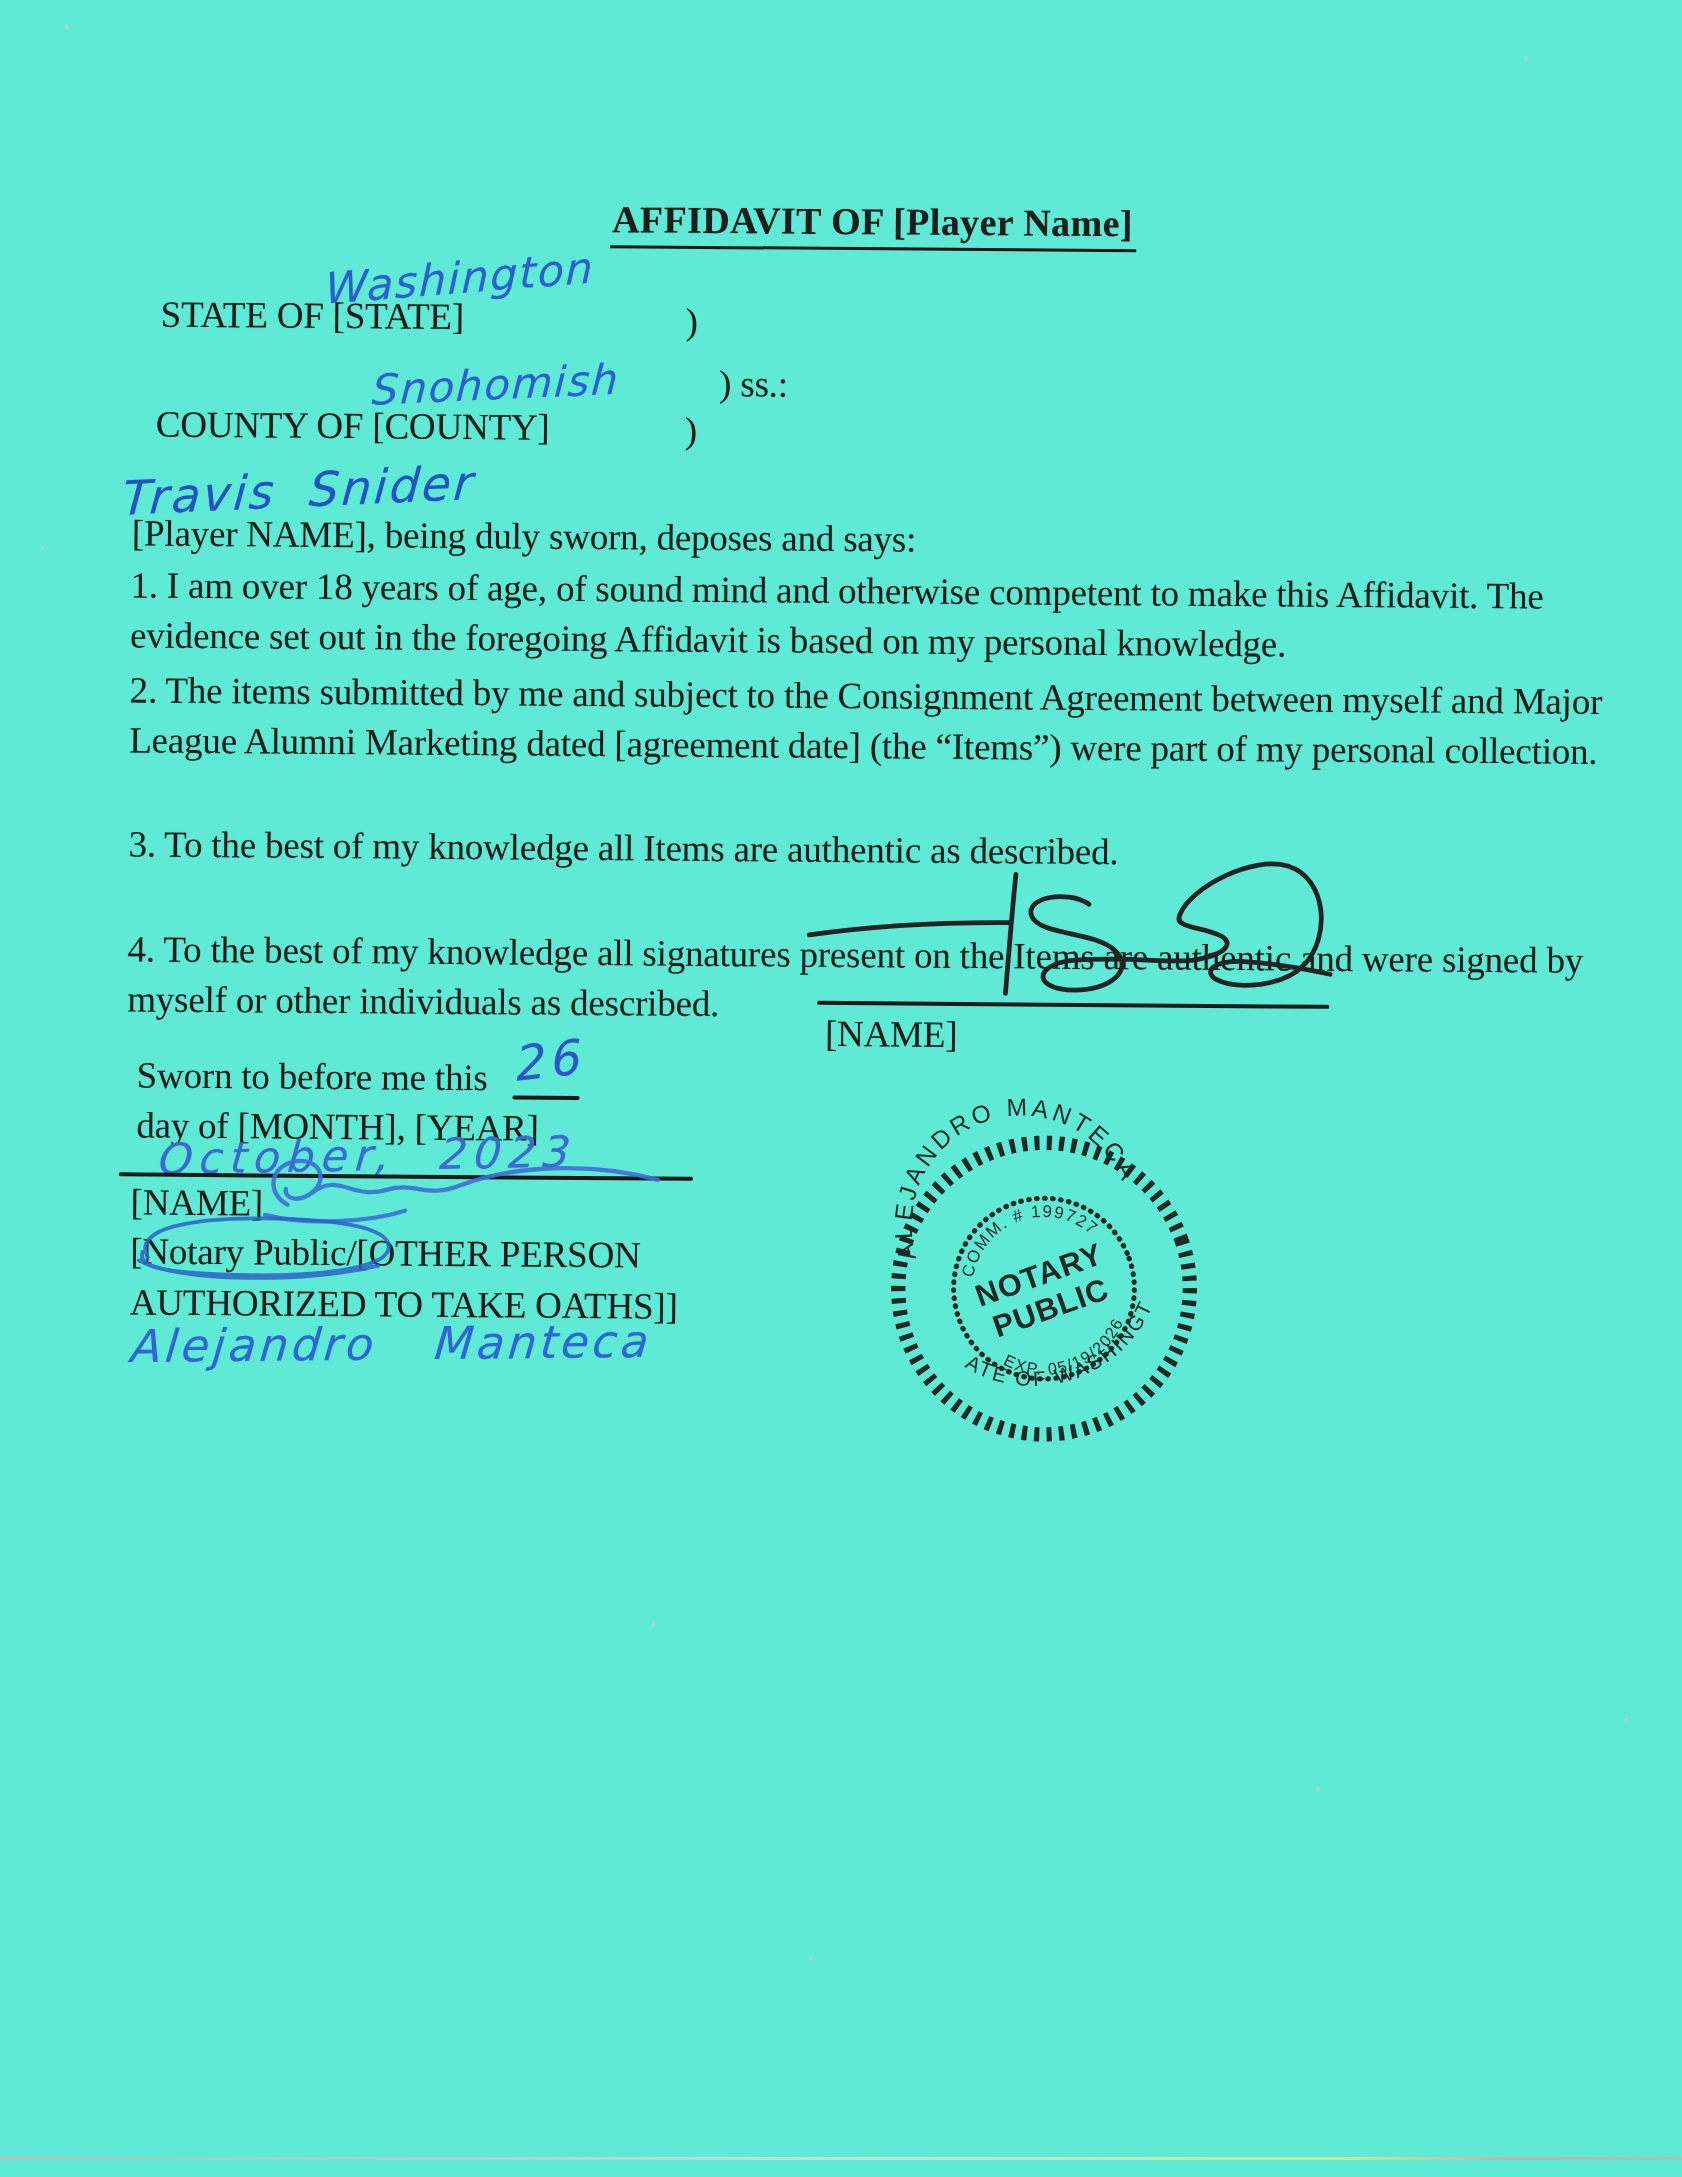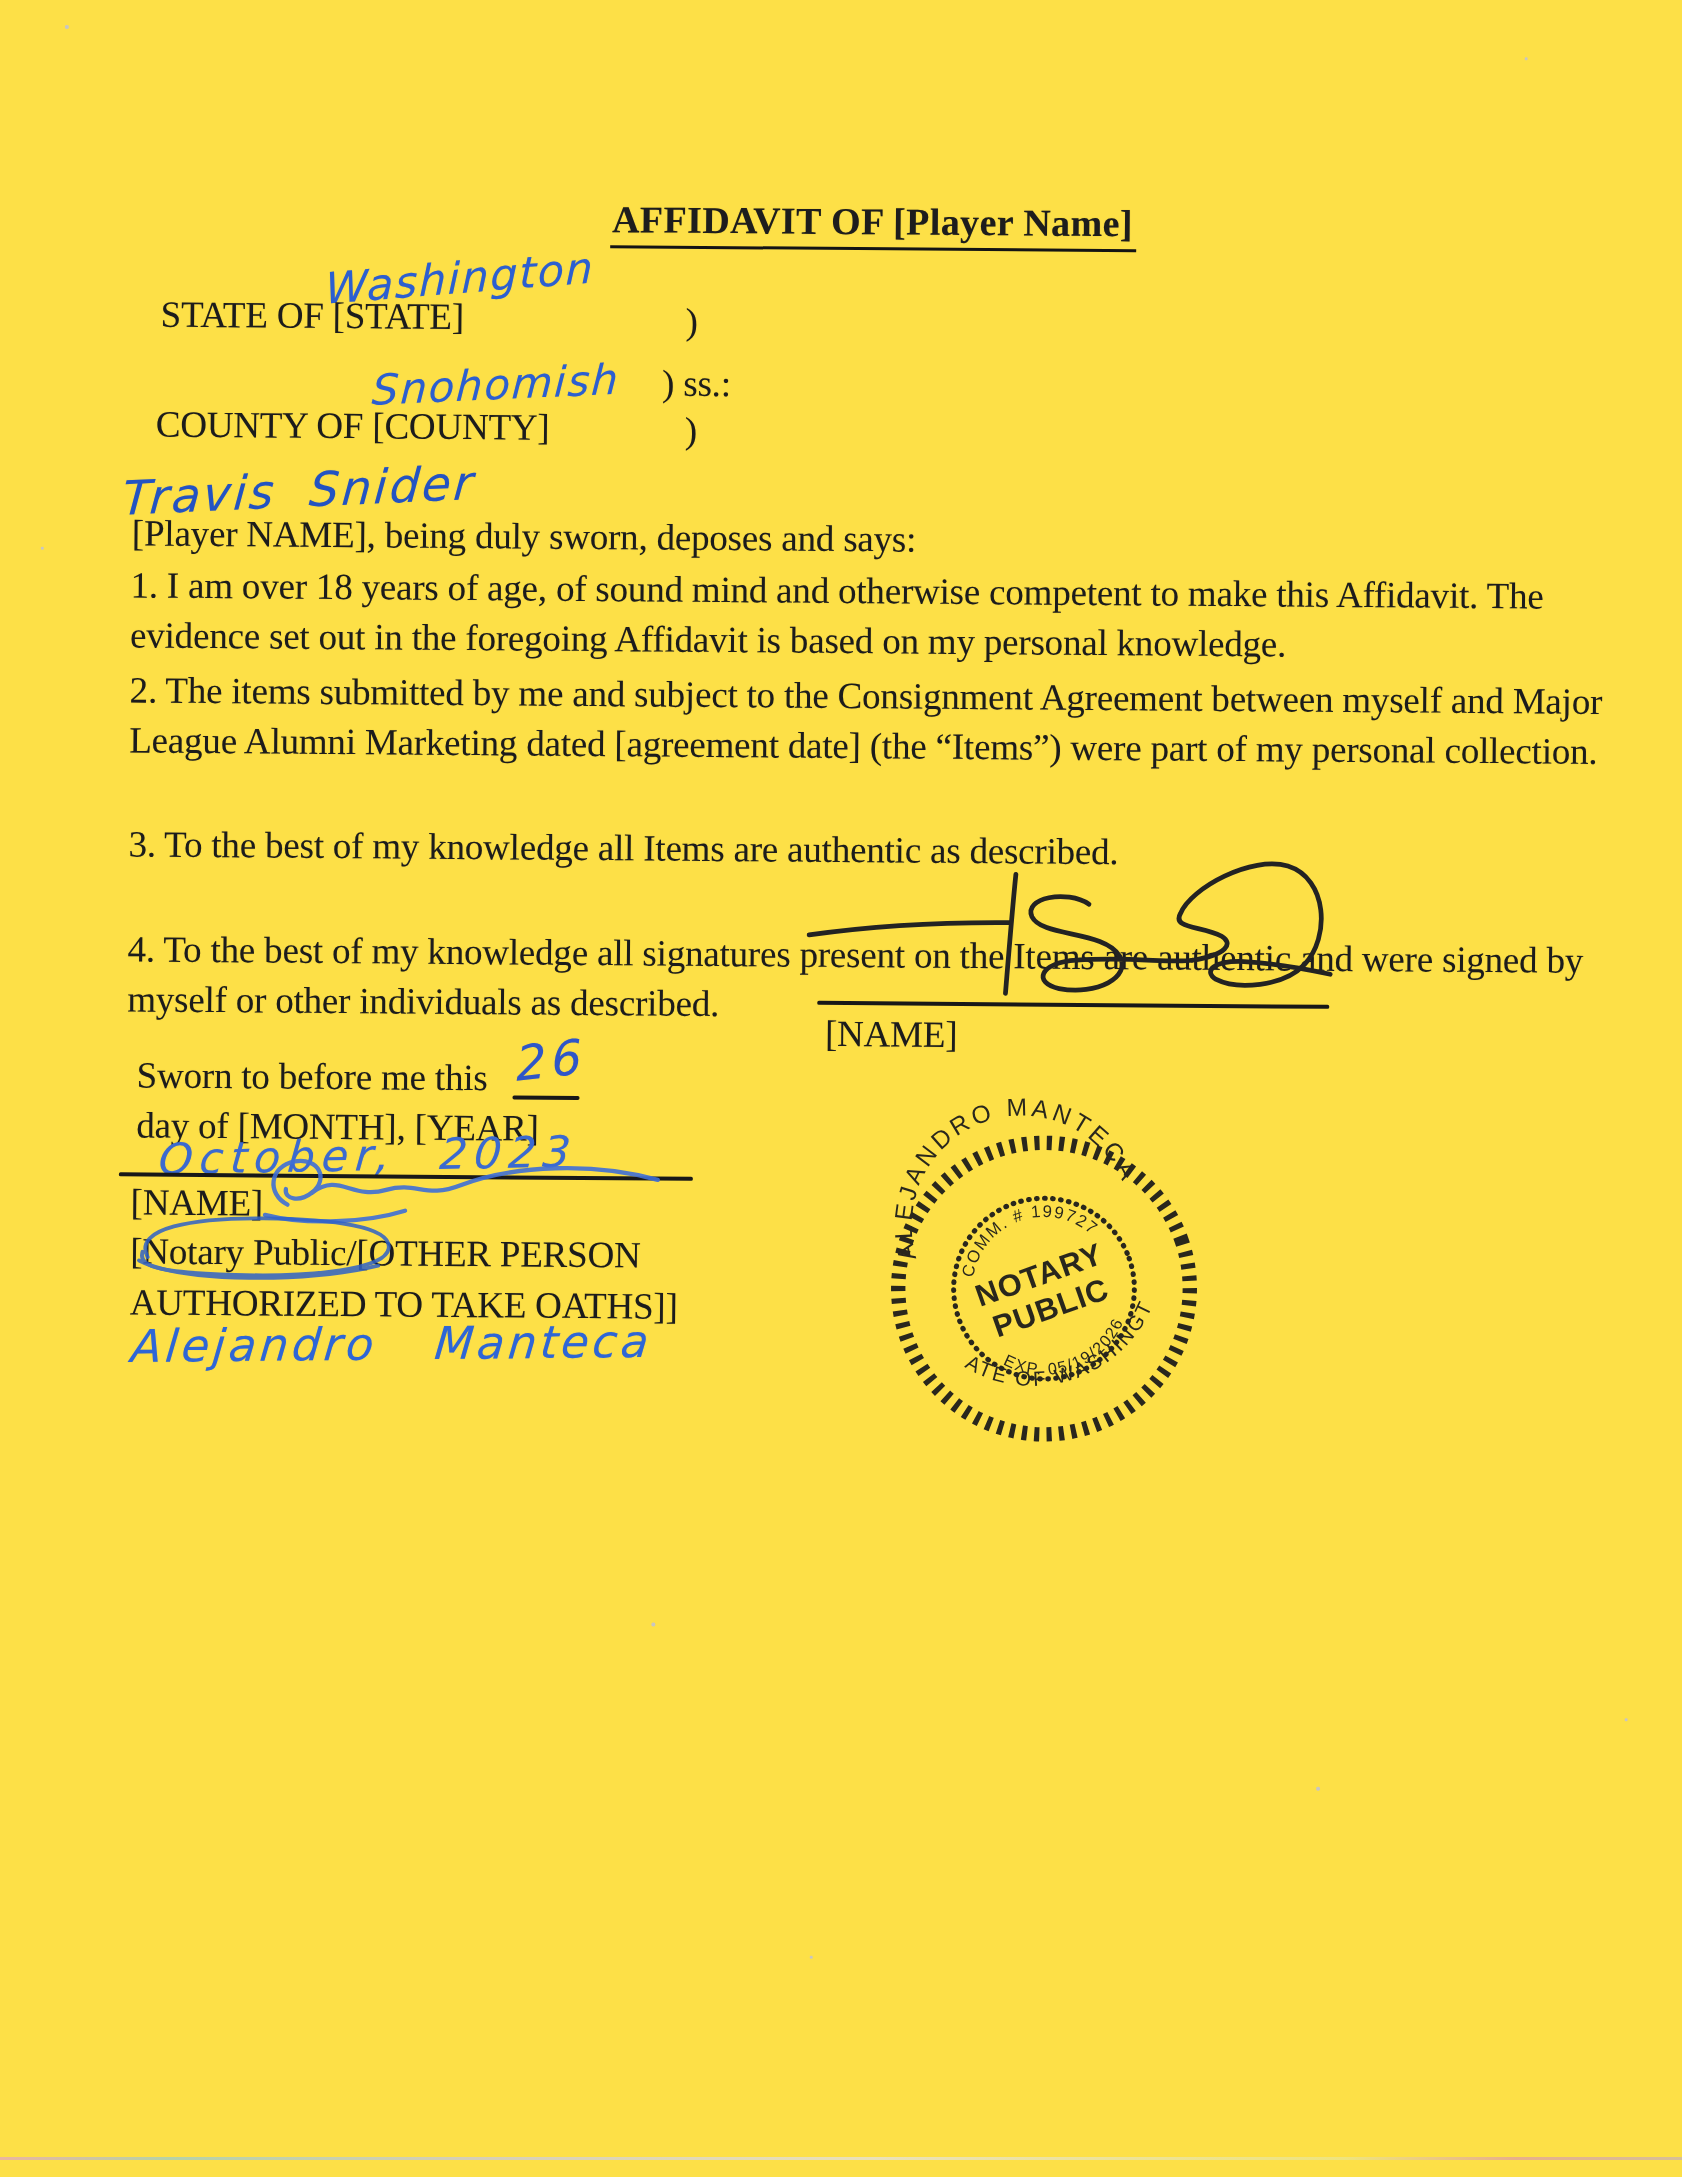--- a/index.html
+++ b/index.html
@@ -1,18 +1,18 @@
 <!DOCTYPE html>
 <html style="font-size:14px"><head>
 <meta charset="utf-8">
 <style>
   html,body{margin:0;padding:0;background:#e9e7e2;}
   .page{
     position:relative;width:1683px;height:2177px;overflow:hidden;
-    background:#fde047;
+    background:#5eead4;
     font-family:"Liberation Serif", serif;color:#1d1d1d;
   }
   .tilt{position:absolute;inset:0;transform:rotate(0.45deg);transform-origin:50% 30%;}
   .abs{position:absolute;white-space:nowrap;}
   .body-text{font-size:37px;letter-spacing:-0.2px;color:#1c1c1c;text-shadow:0 0 0.9px rgba(20,20,20,.25);}
   .title{
     font-size:38px;font-weight:bold;letter-spacing:0.4px;
     border-bottom:3.5px solid #141414;padding:0 3.5px 4.3px 1.7px;
     text-shadow:0 0 0.9px rgba(0,0,0,.3);
   }
@@ -33,21 +33,21 @@
 
 <div class="page">
   <div class="tilt">
 
     <div class="abs title" style="left:607px;top:199px;">AFFIDAVIT OF [Player Name]</div>
 
     <div class="abs hand" style="left:322px;top:256px;font-size:43px;color:#2c5fd0;transform:rotate(-5deg) skewX(-6deg);letter-spacing:1.7px;">Washington</div>
     <div class="abs body-text" style="left:158px;top:298px;">STATE OF [STATE]</div>
     <div class="abs body-text" style="left:683px;top:301px;">)</div>
 
-    <div class="abs body-text" style="left:660px;top:363px;">) ss.:</div>
+    <div class="abs body-text" style="left:717px;top:363px;">) ss.:</div>
 
     <div class="abs hand" style="left:370px;top:363px;font-size:42px;color:#2c5fd0;transform:rotate(-3deg) skewX(-6deg);letter-spacing:1.7px;">Snohomish</div>
     <div class="abs body-text" style="left:154px;top:408px;">COUNTY OF [COUNTY]</div>
     <div class="abs body-text" style="left:683px;top:410px;">)</div>
 
     <div class="abs hand" style="left:121px;top:467px;font-size:47px;color:#2353c2;transform:rotate(-3deg) skewX(-7deg);letter-spacing:2.6px;word-spacing:15.6px;">Travis Snider</div>
 
     <div class="abs body-text" style="left:131px;top:517px;">[Player NAME], being duly sworn, deposes and says:</div>
 
     <div class="abs body-text" style="left:130px;top:569px;">1. I am over 18 years of age, of sound mind and otherwise competent to make this Affidavit. The</div>

